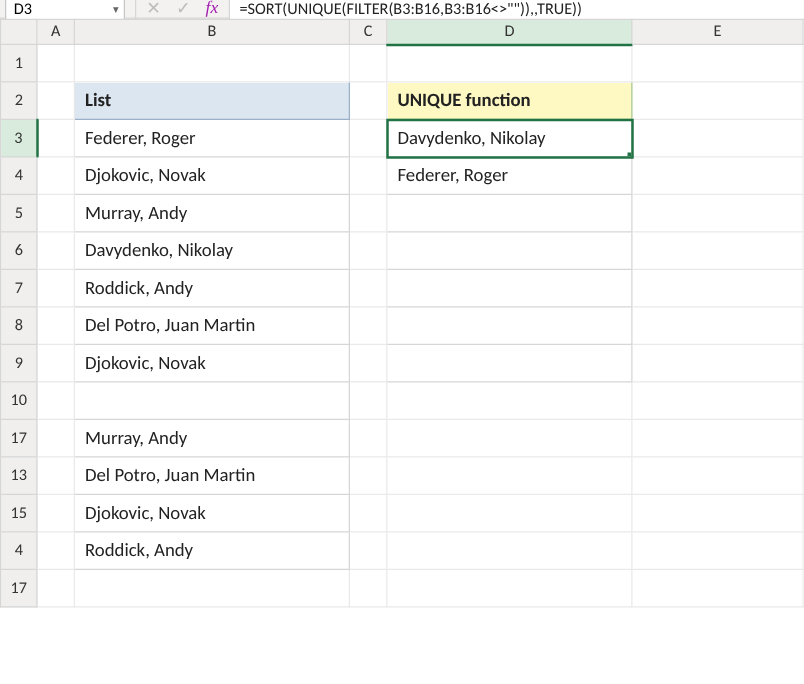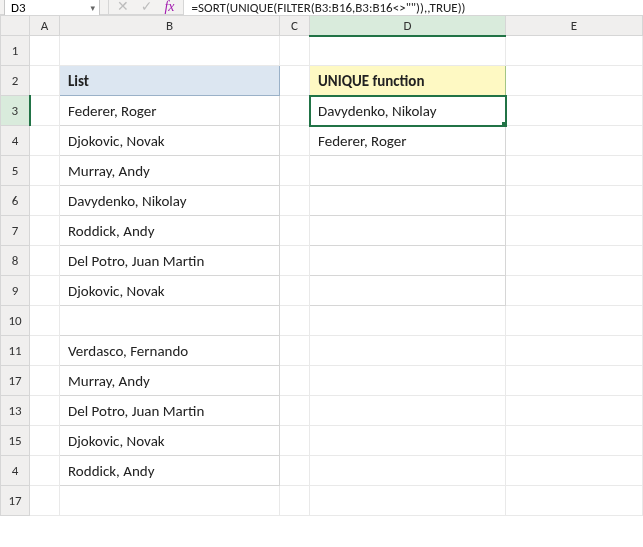--- a/index.html
+++ b/index.html
@@ -270,28 +270,20 @@
 
   <tr>
     <th class="row">10</th>
     <td></td>
     <td class="list-cell"></td>
     <td></td>
     <td></td>
     <td></td>
   </tr>
 
-  <tr>
-    <th class="row">11</th>
-    <td></td>
-    <td class="list-cell">Verdasco, Fernando</td>
-    <td></td>
-    <td></td>
-    <td></td>
-  </tr>
 
   <tr>
     <th class="row">17</th>
     <td></td>
     <td class="list-cell">Murray, Andy</td>
     <td></td>
     <td></td>
     <td></td>
   </tr>
 

